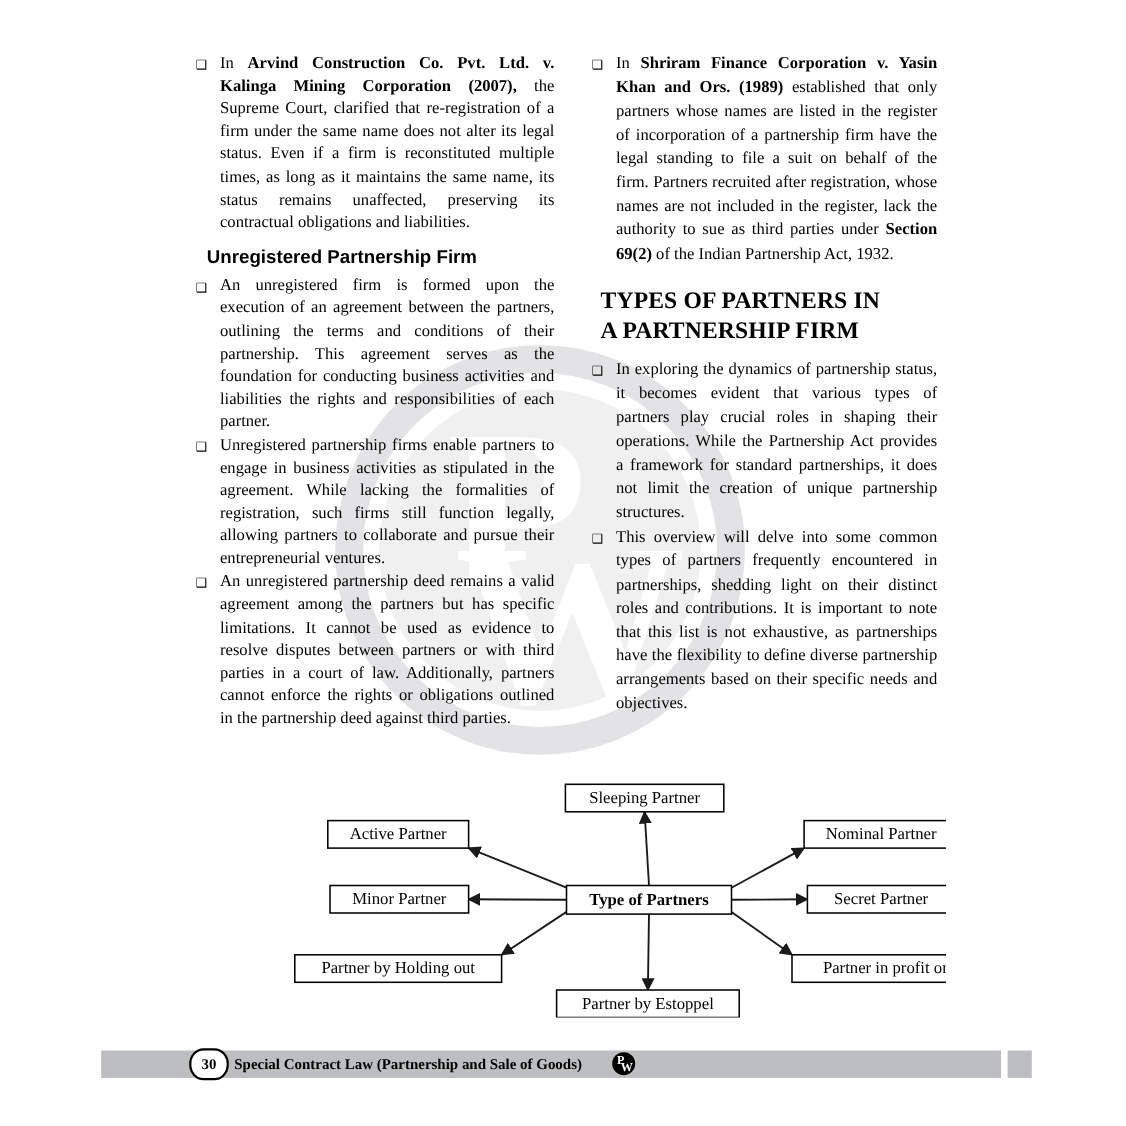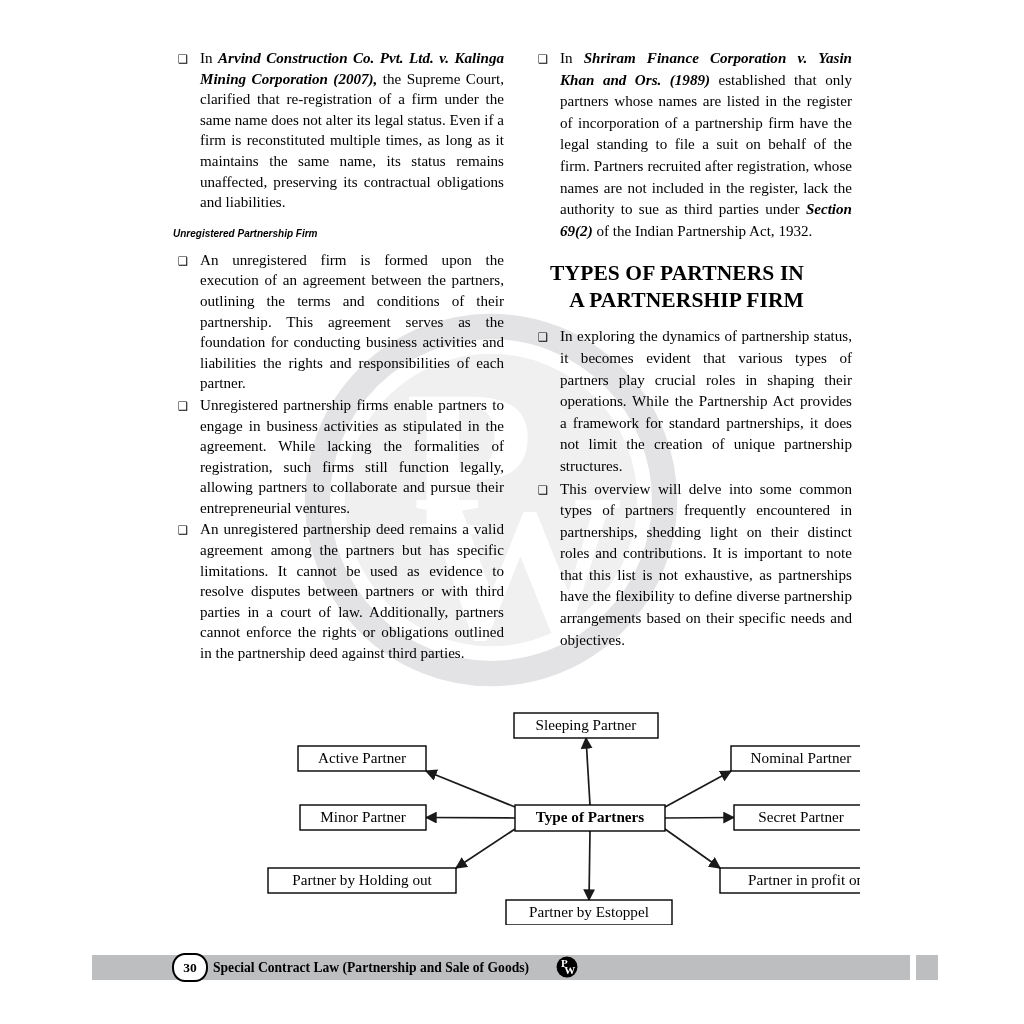--- a/index.html
+++ b/index.html
@@ -67,48 +67,46 @@
   }
   ul.bullets > li .bullet-mark {
     position: absolute;
     left: 8px;
     top: 1px;
     font-size: 11.5px;
     line-height: 20.6px;
     font-family: "DejaVu Sans", sans-serif;
   }
   .para-text { display: block; }
-  .para-text b { font-weight: bold; font-style: italic; }
+  .para-text b { font-weight: bold; }
 
   
   #col-right ul.bullets > li {
     font-size: 15.1px;
     line-height: 21.6px;
   }
 
   
   .subheading {
     font-family: "Liberation Sans", sans-serif;
     font-weight: bold;
-    font-style: italic;
-    font-size: 10px;
+    font-size: 17px;
     line-height: 18px;
-    margin: 12px 0 7px 3px;
+    margin: 12px 0 7px 18px;
   }
 
   
   .section-heading {
     font-family: "Liberation Serif", serif;
     font-weight: bold;
     font-size: 21.5px;
     line-height: 27px;
     letter-spacing: 0.1px;
-    margin: 18px 0 12px 4px;
+    margin: 18px 0 12px 16px;
     max-width: 270px;
-    text-align: right;
   }
 
   
   #diagram {
     position: absolute;
     left: 180px;
     top: 690px;
     width: 680px;
     height: 235px;
   }

